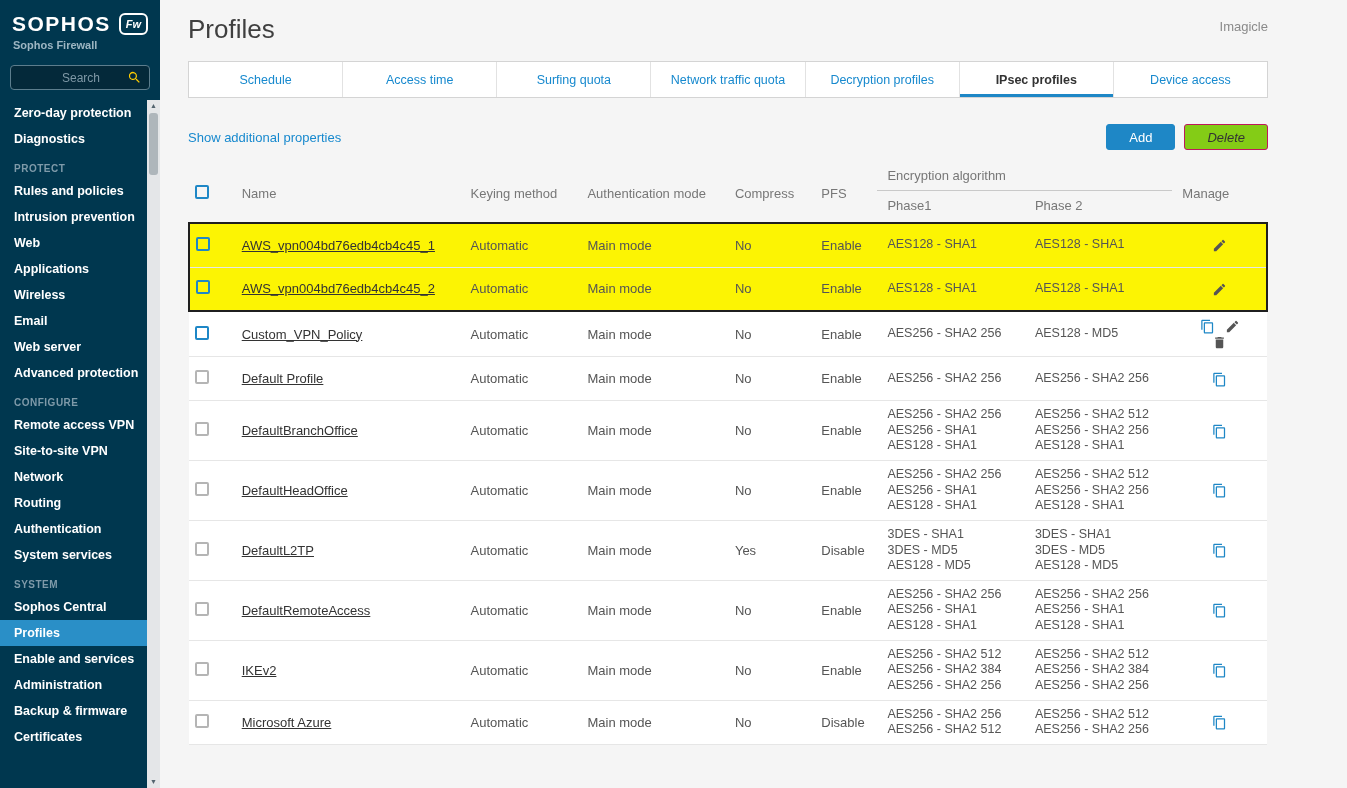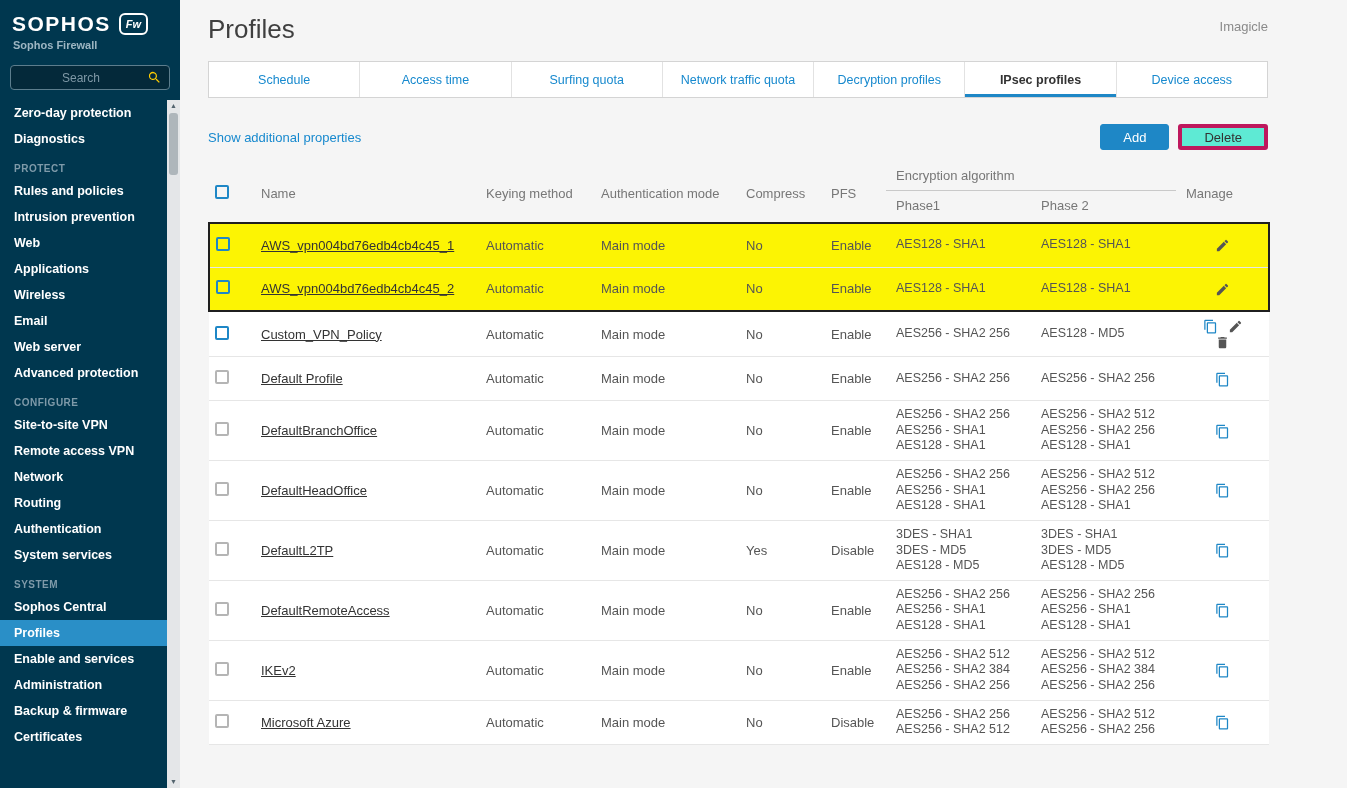--- a/index.html
+++ b/index.html
@@ -12,21 +12,21 @@
   }
   *{box-sizing:border-box;margin:0;padding:0;}
   body{
     width:1347px;height:788px;overflow:hidden;
     font-family:"Liberation Sans",sans-serif;
     background:#f5f5f5;color:#444;
   }
   .app{display:flex;width:1347px;height:788px;}
 
   
-  .sidebar{width:180px;flex-shrink:0;background:var(--sidebar-bg);color:#fff;position:relative;}
+  .sidebar{width:160px;flex-shrink:0;background:var(--sidebar-bg);color:#fff;position:relative;}
   .logo-row{display:flex;align-items:center;gap:8px;padding:12px 12px 0 12px;}
   .logo-text{font-size:21px;font-weight:bold;letter-spacing:1.5px;}
   .logo-badge{border:2px solid #fff;border-radius:6px;font-size:11px;font-weight:bold;font-style:italic;padding:3px 5px;}
   .logo-sub{padding:3px 13px 8px 13px;color:#9db6c3;font-size:11px;font-weight:bold;}
   .search-box{margin:6px 10px 10px 10px;height:25px;background:#04293a;border:1px solid #5d7d8d;border-radius:4px;display:flex;align-items:center;padding:0 7px;}
   .search-input{flex:1;background:transparent;border:none;outline:none;color:#c6d6de;font-size:12px;font-family:inherit;min-width:0;margin-left:44px;}
   .search-input::placeholder{color:#7f98a6;}
   .search-icon{width:15px;height:15px;flex-shrink:0;cursor:pointer;}
   .search-icon svg{width:100%;height:100%;fill:var(--search-icon-yellow);}
   .nav{margin-right:13px;font-size:12.5px;font-weight:bold;}
@@ -57,21 +57,21 @@
   .tab:last-child{border-right:none;}
   .tab.active{color:#333;font-weight:bold;}
   .tab.active::after{content:"";position:absolute;left:0;right:0;bottom:0;height:3px;background:var(--accent-blue);}
 
   
   .toolbar{margin-top:26px;display:flex;justify-content:space-between;align-items:center;}
   .show-props{color:var(--link-blue);font-size:13px;text-decoration:none;cursor:pointer;}
   .toolbar-btns{display:flex;gap:9px;}
   .btn{height:26px;font-size:13px;font-family:inherit;border-radius:3px;cursor:pointer;padding:0 22px;}
   .btn-add{background:var(--accent-blue);border:1px solid var(--accent-blue);color:#fff;}
-  .btn-delete{background:#5eead4;border:4px solid #be185d;color:#333;}
+  .btn-delete{background:#84cc16;border:1px solid #be185d;color:#333;font-style:italic;}
 
   
   table.grid{margin-top:14px;width:100%;table-layout:fixed;border-collapse:collapse;}
   thead th{font-size:13px;font-weight:400;color:#777;text-align:left;padding:4px 10px;vertical-align:middle;white-space:nowrap;}
   thead th.enc-head{padding-bottom:7px;border-bottom:1px solid #c9c9c9;}
   thead tr.sub th{padding-top:7px;padding-bottom:9px;}
   tbody{background:#fff;}
   tbody td{padding:6px 10px;height:44px;font-size:13px;color:#555;vertical-align:middle;border-bottom:1px solid #e6e6e6;background:#fff;}
   .cb-col{padding-left:6px !important;}
   .checkbox{display:inline-block;width:14px;height:14px;border:2px solid #b5b5b5;border-radius:2px;background:transparent;cursor:pointer;}
@@ -111,22 +111,22 @@
         <div class="nav-section">PROTECT</div>
         <div class="nav-item">Rules and policies</div>
         <div class="nav-item">Intrusion prevention</div>
         <div class="nav-item">Web</div>
         <div class="nav-item">Applications</div>
         <div class="nav-item">Wireless</div>
         <div class="nav-item">Email</div>
         <div class="nav-item">Web server</div>
         <div class="nav-item">Advanced protection</div>
         <div class="nav-section">CONFIGURE</div>
+        <div class="nav-item">Remote access VPN</div>
         <div class="nav-item">Site-to-site VPN</div>
-        <div class="nav-item">Remote access VPN</div>
         <div class="nav-item">Network</div>
         <div class="nav-item">Routing</div>
         <div class="nav-item">Authentication</div>
         <div class="nav-item">System services</div>
         <div class="nav-section">SYSTEM</div>
         <div class="nav-item">Sophos Central</div>
         <div class="nav-item active">Profiles</div>
         <div class="nav-item">Enable and services</div>
         <div class="nav-item">Administration</div>
         <div class="nav-item">Backup &amp; firmware</div>

